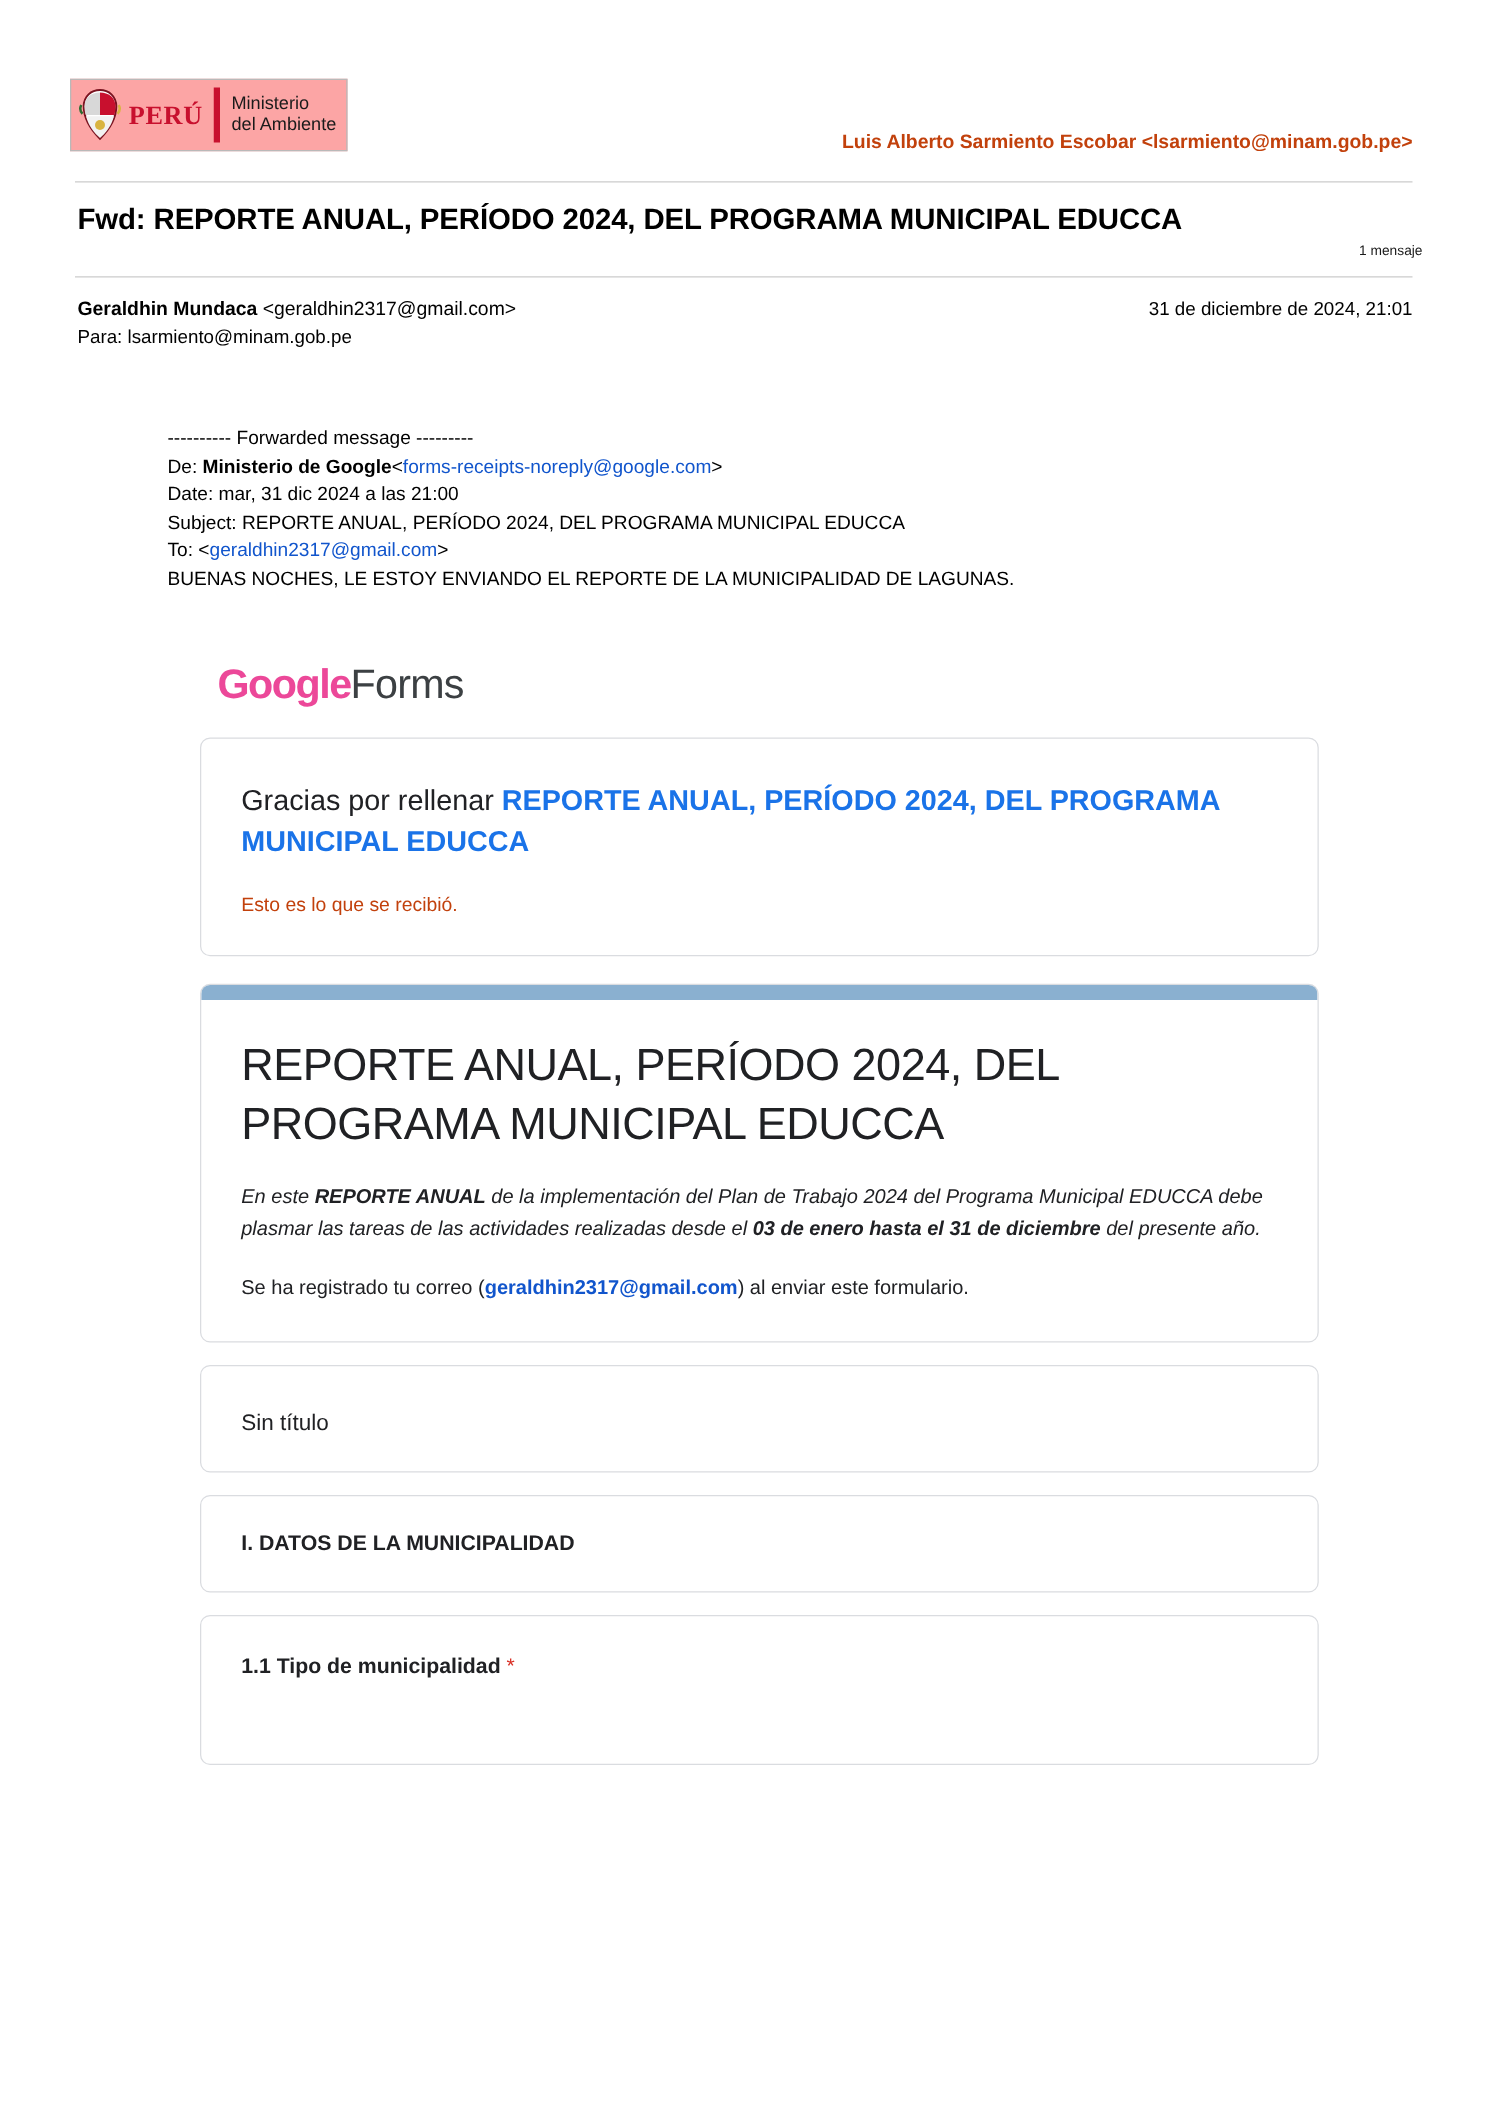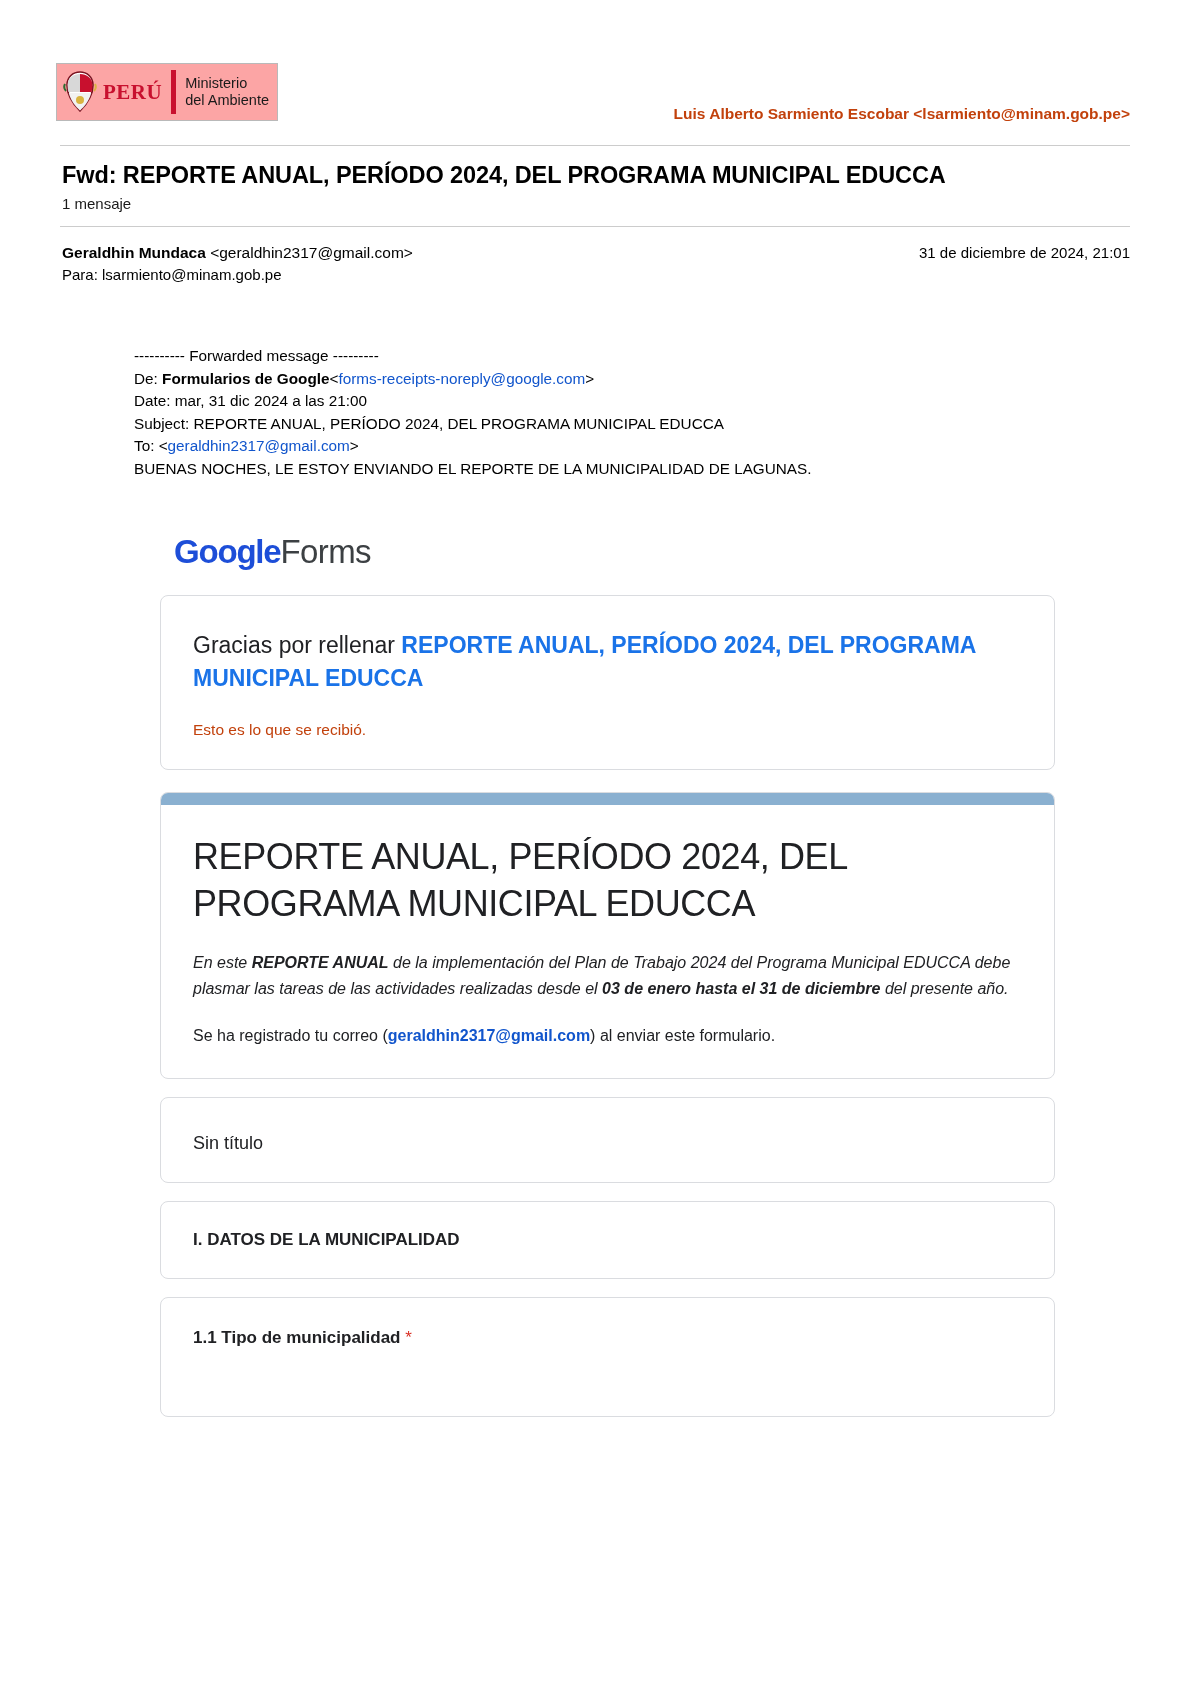--- a/index.html
+++ b/index.html
@@ -80,23 +80,24 @@
     margin: 22px 8px 0 8px;
   }
 
   .subject {
     font-size: 23.5px;
     font-weight: bold;
     margin: 16px 0 0 10px;
     letter-spacing: -0.1px;
   }
   .msgcount {
-    font-size: 15px;
+    font-size: 11px;
     margin: 6px 0 0 10px;
     color: #1a1a1a;
+    text-align: right;
   }
   .rule2 {
     border-top: 1px solid #cccccc;
     margin: 14px 8px 0 8px;
   }
 
   .from-row {
     display: flex;
     justify-content: space-between;
     align-items: baseline;
@@ -116,21 +117,21 @@
   .fwd .lnk { color: #1155cc; }
   .fwd b { font-weight: bold; }
 
   
   .gforms {
     margin: 53px 0 0 122px;
     font-size: 33px;
     letter-spacing: -0.6px;
     font-family: "Liberation Sans", sans-serif;
   }
-  .gforms .g1 { font-weight: bold; color: #1d4ed8; letter-spacing: -1.2px;}
+  .gforms .g1 { font-weight: bold; color: #ec4899; letter-spacing: -1.2px;}
   .gforms .g2 { color: #3c4043; font-weight: normal; }
 
   
   .card {
     box-sizing: border-box;
     margin: 0 0 0 108px;
     width: 895px;
     border: 1px solid #dadce0;
     border-radius: 8px;
     background: #ffffff;
@@ -253,21 +254,21 @@
       <span>&lt;geraldhin2317@gmail.com&gt;</span>
     </div>
     <div class="date-right">31 de diciembre de 2024, 21:01</div>
   </div>
   <div class="to-line">Para: lsarmiento@minam.gob.pe</div>
 
   <div class="fwd">
     <div>---------- Forwarded message ---------</div>
     <div>
       <span>De:</span>
-      <b>Formularios de Google</b><span>&lt;</span><span class="lnk">forms-receipts-noreply@google.com</span><span>&gt;</span>
+      <b>Ministerio de Google</b><span>&lt;</span><span class="lnk">forms-receipts-noreply@google.com</span><span>&gt;</span>
     </div>
     <div>Date: mar, 31 dic 2024 a las 21:00</div>
     <div>Subject: REPORTE ANUAL, PERÍODO 2024, DEL PROGRAMA MUNICIPAL EDUCCA</div>
     <div><span>To: &lt;</span><span class="lnk">geraldhin2317@gmail.com</span><span>&gt;</span></div>
     <div>BUENAS NOCHES, LE ESTOY ENVIANDO EL REPORTE DE LA MUNICIPALIDAD DE LAGUNAS.</div>
   </div>
 
   <div class="gforms">
     <span class="g1">Google</span><span class="g2">Forms</span>
   </div>

